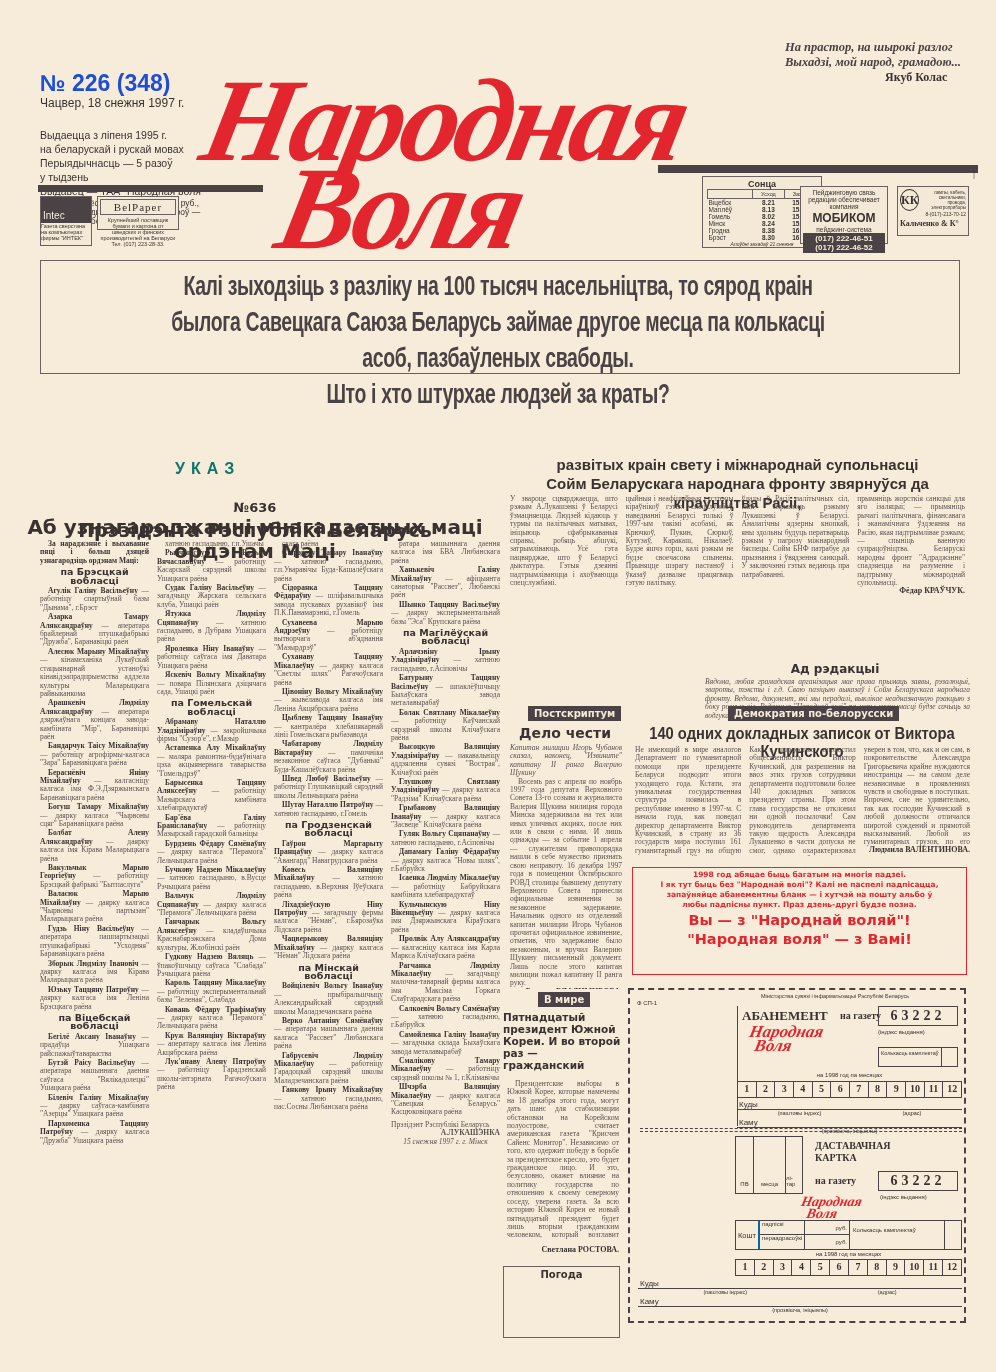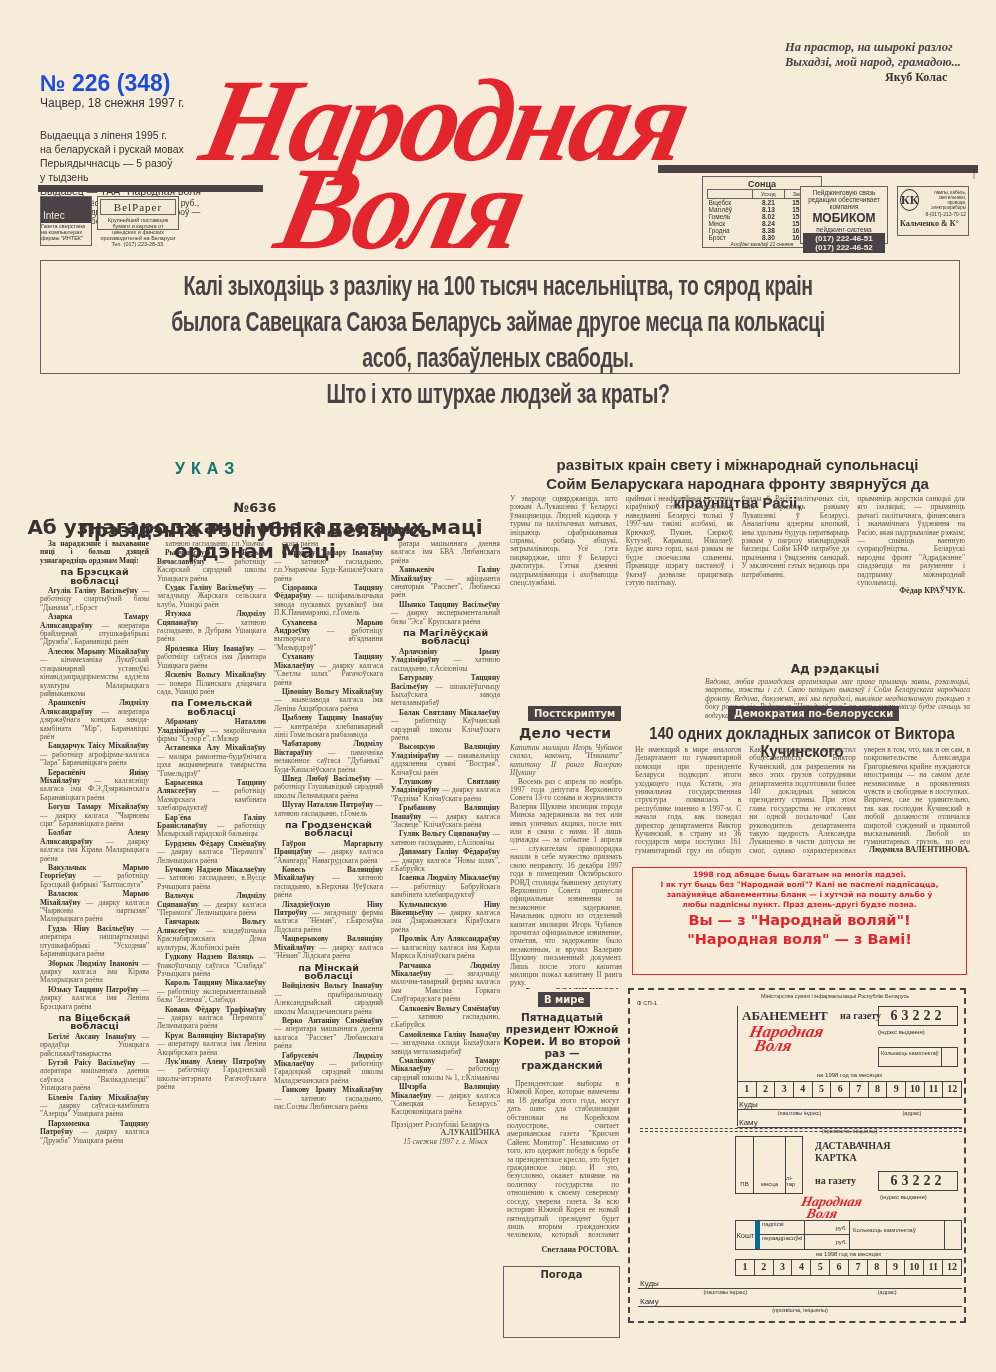--- a/index.html
+++ b/index.html
@@ -93,21 +93,21 @@
 
   
   .promo { left: 632px; top: 867px; width: 335px; height: 108px; border: 1.5px solid #e3262e; text-align: center; font-family: "DejaVu Sans", sans-serif; color: #e3262e; padding-top: 2px; }
   .promo .t1 { font-weight: bold; font-size: 19px; line-height: 22px; }
   .promo .t2 { font-weight: bold; font-size: 7.5px; line-height: 10px; }
   .promo .t3 { font-weight: bold; font-size: 7.5px; line-height: 10px; }
   .promo .t4 { font-weight: bold; font-size: 14.5px; line-height: 17px; margin-top: 2px; }
 
   
   .vmire-lbl { left: 538px; top: 992px; }
-  .vmire-title { left: 503px; top: 1011px; width: 118px; text-align: center; font-family: "DejaVu Sans", sans-serif; font-weight: bold; font-size: 10.5px; line-height: 12px; color: #3a3230; }
+  .vmire-title { left: 503px; top: 1011px; width: 118px; text-align: left; font-family: "DejaVu Sans", sans-serif; font-weight: bold; font-size: 10.5px; line-height: 12px; color: #3a3230; }
   .vmire-text { left: 507px; top: 1080px; width: 112px; height: 160px; font-size: 7.5px; line-height: 8.4px; color: #5a5050; text-align: justify; overflow: hidden; }
   .vmire-sign { left: 505px; top: 1245px; width: 114px; text-align: right; font-weight: bold; font-size: 8px; color: #3a3230; }
 
   .pogoda { left: 503px; top: 1266px; width: 117px; height: 72px; border: 1px solid #6b6060; padding: 2px 4px; font-size: 7px; line-height: 7.6px; color: #5a5050; text-align: justify; }
   .pogoda .t { text-align: center; font-family: "DejaVu Sans", sans-serif; font-weight: bold; font-size: 10px; line-height: 12px; color: #3a3230; }
 
   
   .coupon { left: 628px; top: 988px; width: 338px; height: 335px; border: 2px dashed #4a4244; }
   .c-fsp { left: 637px; top: 1000px; font-family: "Liberation Sans", sans-serif; font-size: 6px; }
   .c-min { left: 750px; top: 993px; width: 170px; text-align: center; font-family: "Liberation Sans", sans-serif; font-size: 5.5px; line-height: 6.5px; }
@@ -135,21 +135,21 @@
   .c-grid2 { left: 735px; top: 1136px; width: 68px; height: 58px; border: 1px solid #4a4244; display: flex; font-family: "Liberation Sans", sans-serif; font-size: 6px; }
   .c-grid2 div { border-right: 1px solid #4a4244; display: flex; align-items: flex-end; justify-content: center; padding-bottom: 6px; }
   .c-dast { left: 815px; top: 1140px; font-weight: bold; font-size: 10px; line-height: 12px; color: #3a3230; }
   .c-nagaz2 { left: 815px; top: 1175px; font-weight: bold; font-size: 10px; }
   .c-index3 { left: 878px; top: 1171px; width: 80px; height: 20px; border: 1.5px solid #4a4244; font-weight: bold; font-size: 14px; text-align: center; letter-spacing: 4px; line-height: 18px; }
   .c-index4 { left: 880px; top: 1194px; font-family: "Liberation Sans", sans-serif; font-size: 6px; }
   .c-logo2 { left: 800px; top: 1196px; font-size: 14px; }
   .c-logo2 .l2 { margin-left: 8px; }
 
   .c-cost { left: 735px; top: 1220px; width: 227px; height: 30px; border: 1px solid #4a4244; display: flex; font-family: "Liberation Sans", sans-serif; font-size: 6px; }
-  .c-cost .k { width: 24px; border-right: 5px solid #0369a1; display: flex; align-items: center; justify-content: center; font-size: 7.5px; }
+  .c-cost .k { width: 24px; border-right: 2px solid #0369a1; display: flex; align-items: center; justify-content: center; font-size: 7.5px; }
   .c-cost .p { width: 45px; border-right: 1px solid #4a4244; }
   .c-cost .p div { height: 14px; border-bottom: 1px solid #4a4244; padding-left: 2px; line-height: 7px; }
   .c-cost .p div:last-child { border-bottom: none; }
   .c-cost .r { width: 45px; border-right: 1px solid #4a4244; }
   .c-cost .r div { height: 14px; border-bottom: 1px solid #4a4244; text-align: right; padding-right: 2px; line-height: 14px; }
   .c-cost .r div:last-child { border-bottom: none; }
   .c-cost .kol { flex: 1; border-right: 1px solid #4a4244; padding: 6px 3px; line-height: 7px; }
   .c-cost .bx { width: 16px; }
   .c-year2 { left: 735px; top: 1251px; width: 227px; text-align: center; font-family: "Liberation Sans", sans-serif; font-size: 6px; }
   .c-months2 { left: 735px; top: 1259px; width: 227px; }

